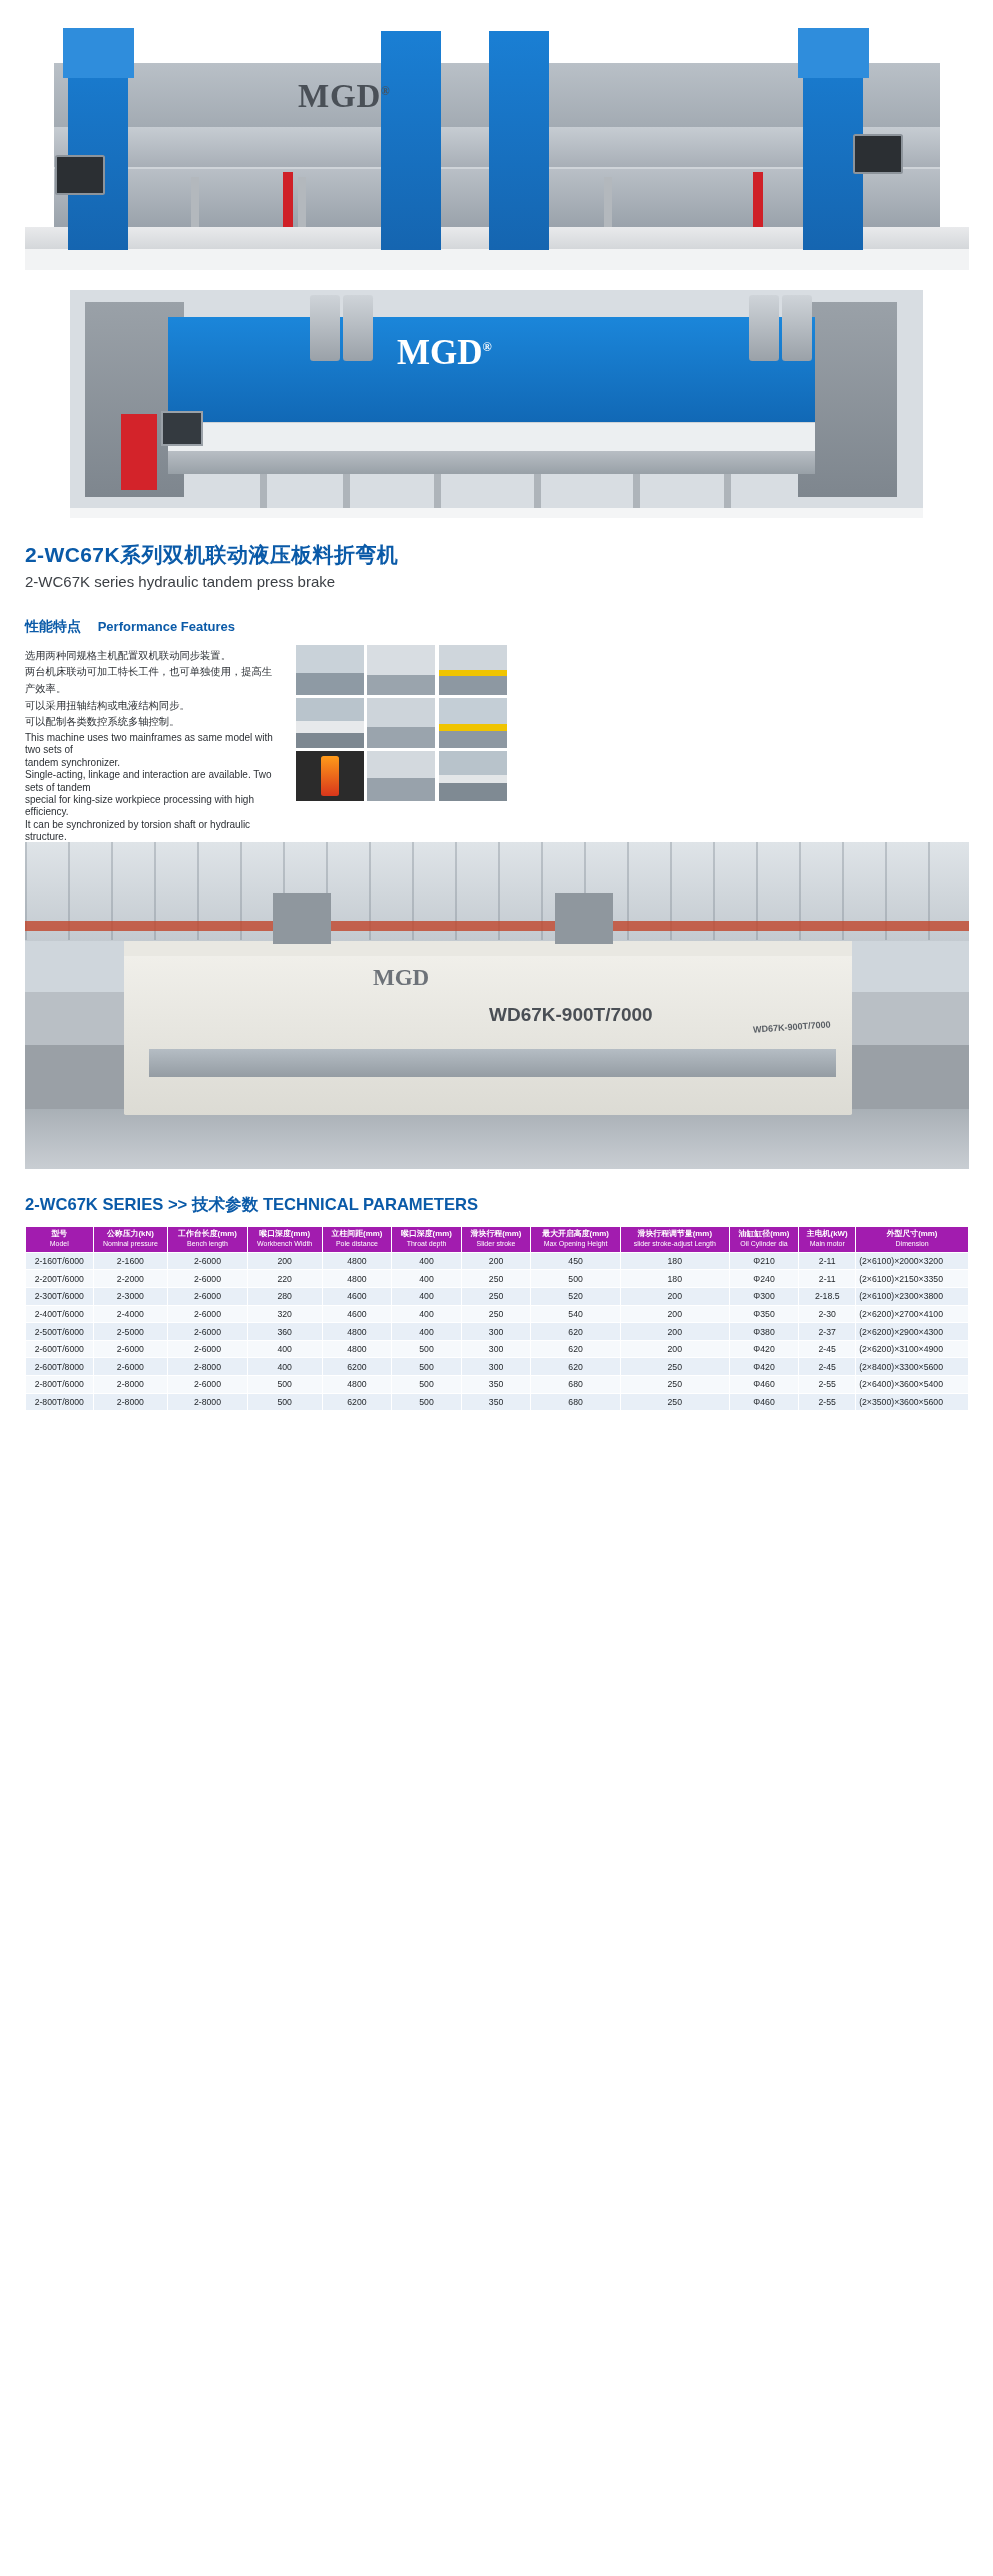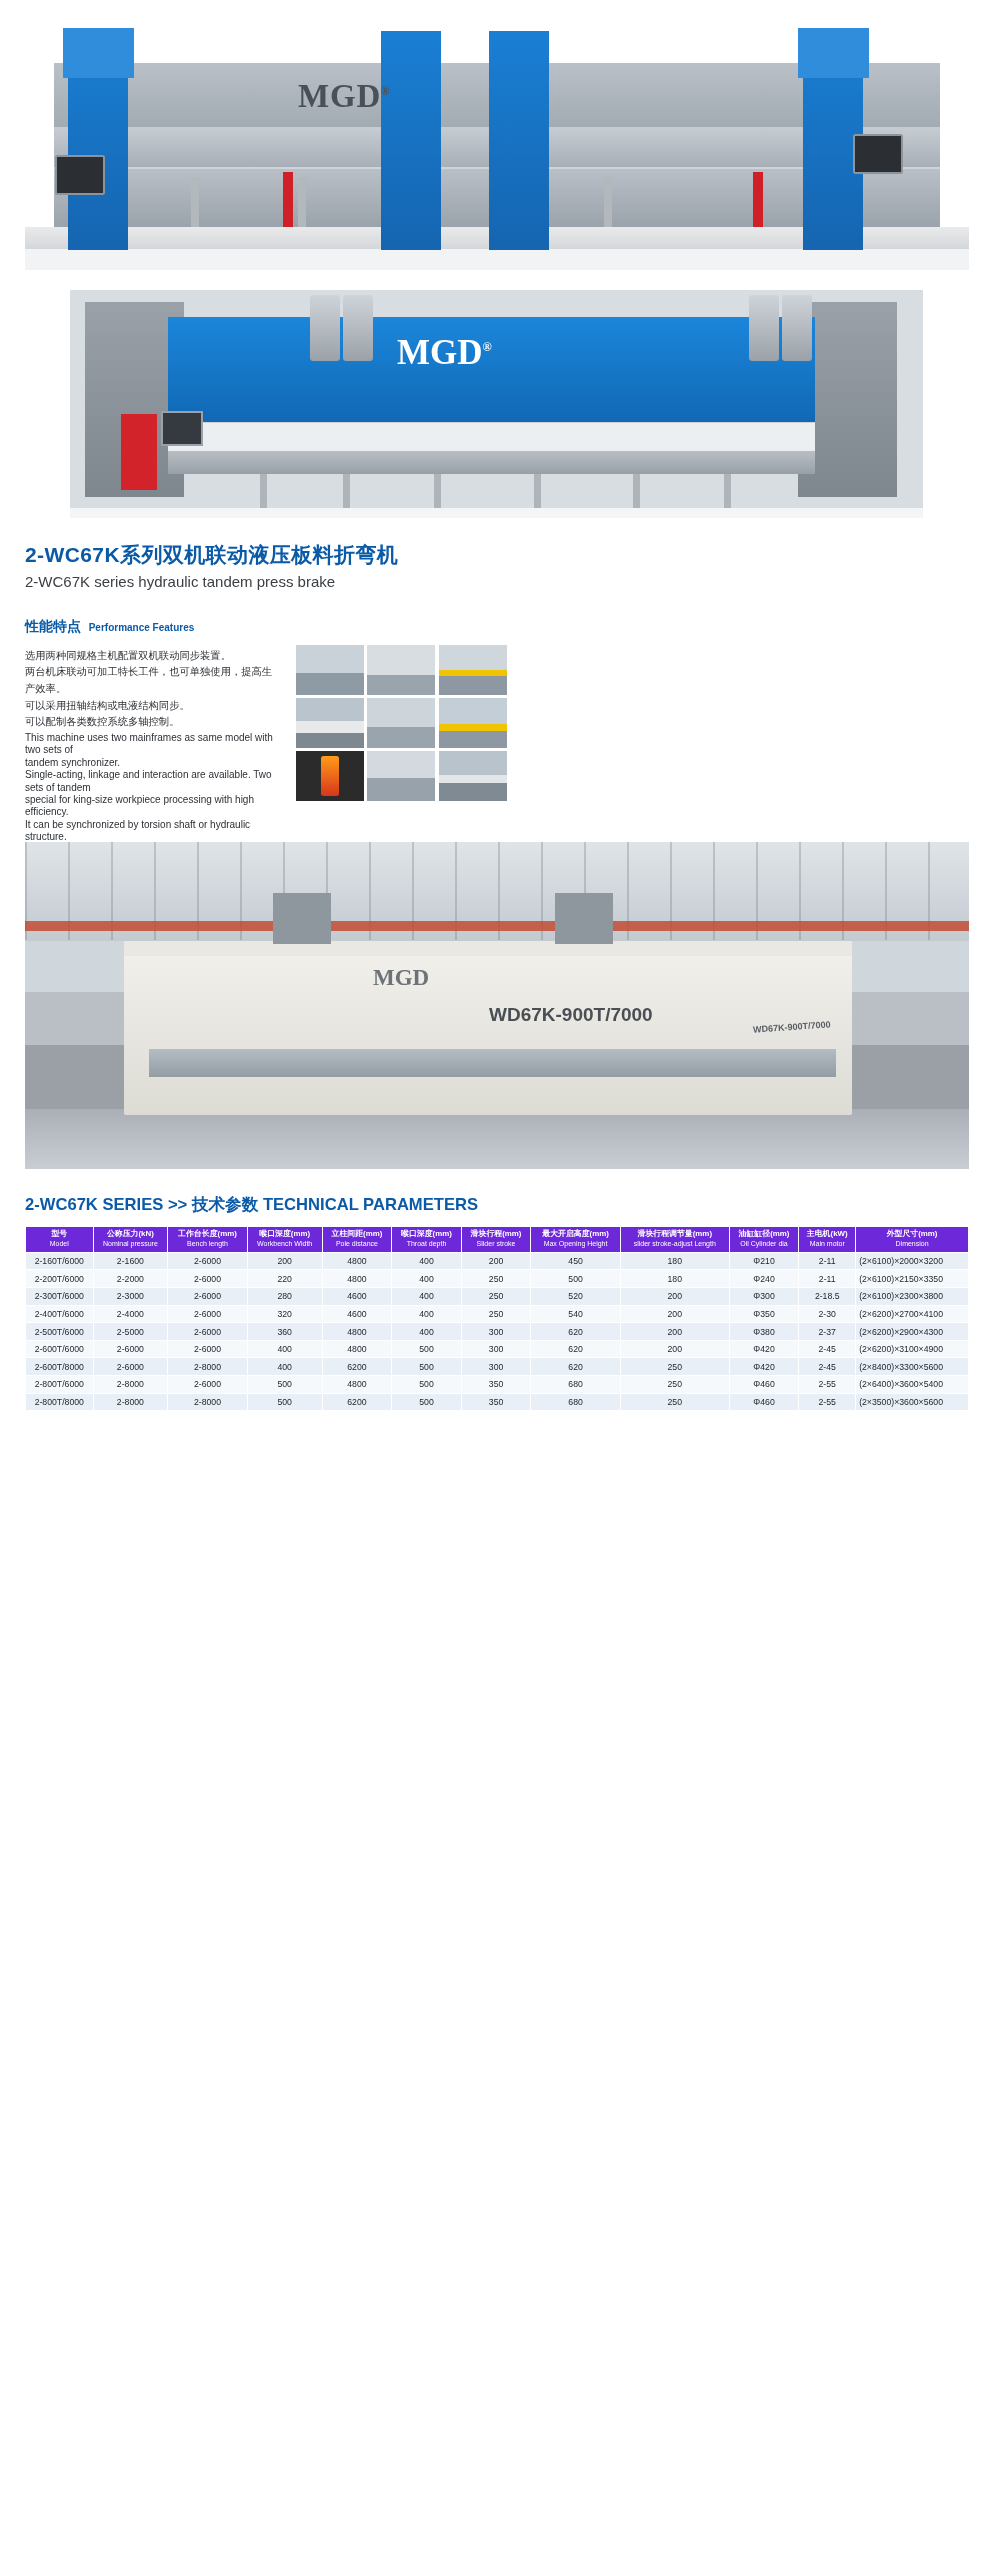--- a/index.html
+++ b/index.html
@@ -48,21 +48,21 @@
   #hero2 .cnc{position:absolute;left:91px;top:121px;width:38px;height:31px;background:#343a40;border:2.5px solid #9aa1a8;}
   #hero2 .leg{position:absolute;top:184px;width:7.4px;height:36px;background:#aeb4ba;}
   #hero2 .floor2{position:absolute;left:0;right:0;bottom:0;height:10px;background:#f4f5f6;}
 
   
   .title-zh{margin:23px 0 0 25px;font-size:21px;font-weight:bold;color:#0a5aa8;letter-spacing:0.4px;}
   .title-en{margin:4.1px 0 0 25px;font-size:15px;color:#3b3f44;}
 
   .sec-head{margin:28px 0 0 25px;}
   .sec-head .zh{font-size:14px;font-weight:bold;color:#0a5aa8;}
-  .sec-head .en{font-size:10px;font-weight:bold;color:#0a5aa8;margin-left:4px;text-align:center;}
+  .sec-head .en{font-size:13px;font-weight:bold;color:#0a5aa8;margin-left:13px;text-align:center;}
 
   .feat-wrap{position:relative;margin-top:11.6px;height:174px;}
   .feat-cn{position:absolute;left:25px;top:0;width:248px;font-size:10.3px;line-height:16.6px;color:#2c3035;}
   .feat-en{position:absolute;left:25px;top:84px;width:265px;font-size:10px;line-height:12.4px;color:#2c3035;}
   .feat-en p{margin:0;}
 
   .thumbs{position:absolute;left:296px;top:-3.3px;width:211px;}
   .thumbs .row{display:flex;gap:3.3px;margin-bottom:3.3px;}
   .thumb{width:68px;height:50px;overflow:hidden;position:relative;}
   .t1{background:linear-gradient(#c9d2d9 0 55%,#8e9aa4 55%);}
@@ -88,21 +88,21 @@
   #workshop .wsbed{position:absolute;left:124px;top:207px;width:687px;height:28px;background:linear-gradient(#b5bdc4,#949ca3);}
   #workshop .ws-logo{position:absolute;left:348px;top:123px;font-family:"Liberation Serif",serif;font-size:23px;font-weight:bold;color:#6d7278;}
   #workshop .ws-model{position:absolute;left:464px;top:162px;font-family:"Liberation Sans",sans-serif;font-size:19px;font-weight:bold;color:#4a4f55;}
   #workshop .ws-model2{position:absolute;left:728px;top:180px;font-size:9px;font-weight:bold;color:#5a5f65;transform:rotate(-4deg);}
   #workshop .floorw{position:absolute;left:0;right:0;bottom:0;height:60px;background:linear-gradient(#a9b0b6,#c9ced3);}
   #workshop .crane{position:absolute;left:0;right:0;top:79px;height:10px;background:#c0452b;opacity:.8;}
 
   
   .param-head{margin:25px 0 0 25px;font-size:16.6px;font-weight:bold;color:#0a5aa8;}
   table.spec{border-collapse:collapse;margin:10px 25px 0 25px;width:944px;font-size:8.7px;color:#24282c;}
-  table.spec thead th{background:#6d28d9;color:#ffffff;font-weight:bold;padding:2.5px 1.7px;line-height:10px;border:0.8px solid #ffffff;font-size:7.9px;}
+  table.spec thead th{background:#a21caf;color:#ffffff;font-weight:bold;padding:2.5px 1.7px;line-height:10px;border:0.8px solid #ffffff;font-size:7.9px;}
   table.spec thead th .en{font-weight:normal;font-size:7px;display:block;}
   table.spec td{border:0.8px solid #ffffff;padding:3.3px 1.7px;text-align:center;}
   table.spec tbody tr:nth-child(odd) td{background:#e8eff7;}
   table.spec tbody tr:nth-child(even) td{background:#f6f9fc;}
   table.spec td:first-child{text-align:center;}
   table.spec td:last-child{text-align:left;padding-left:3px;}
   .bottom-pad{height:33px;}
 </style>
 </head>
 <body>

